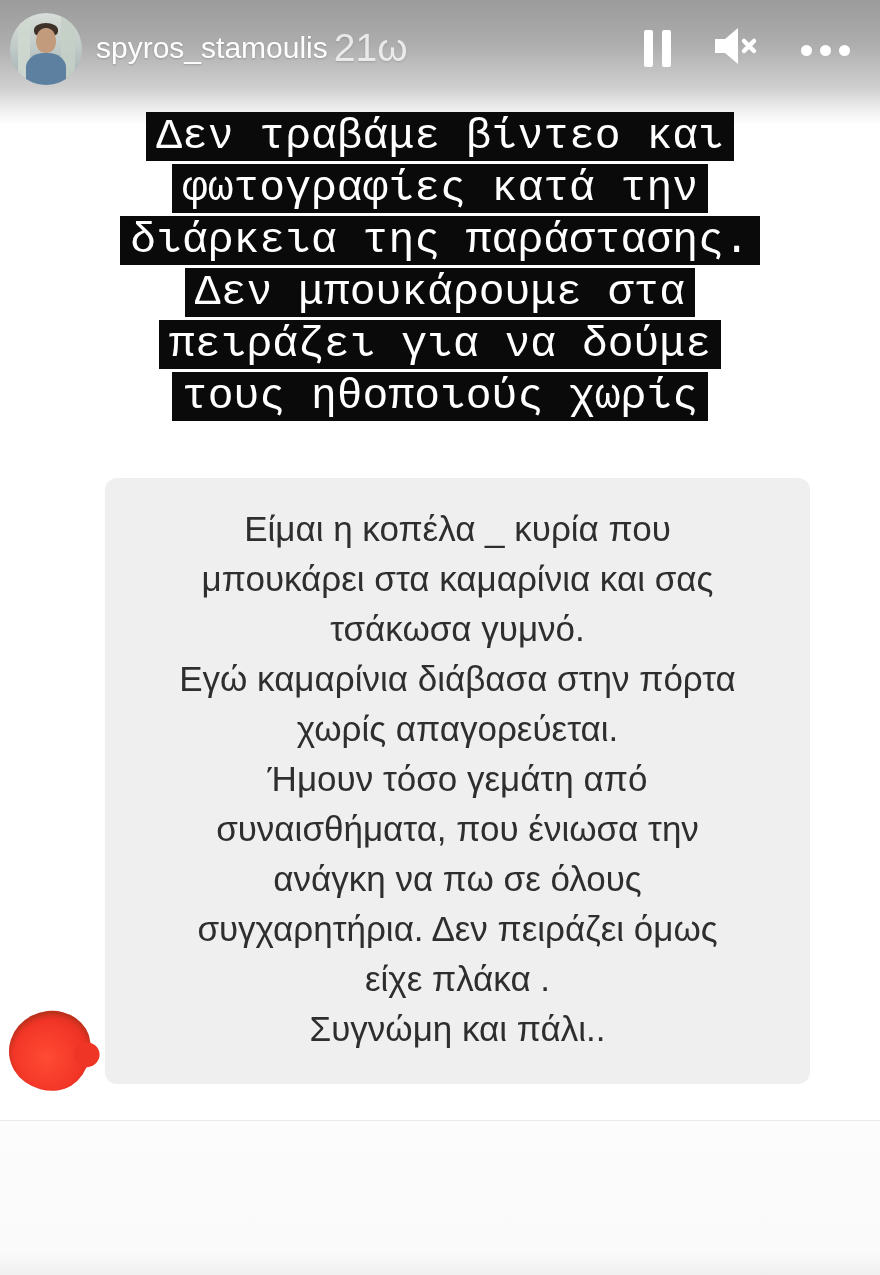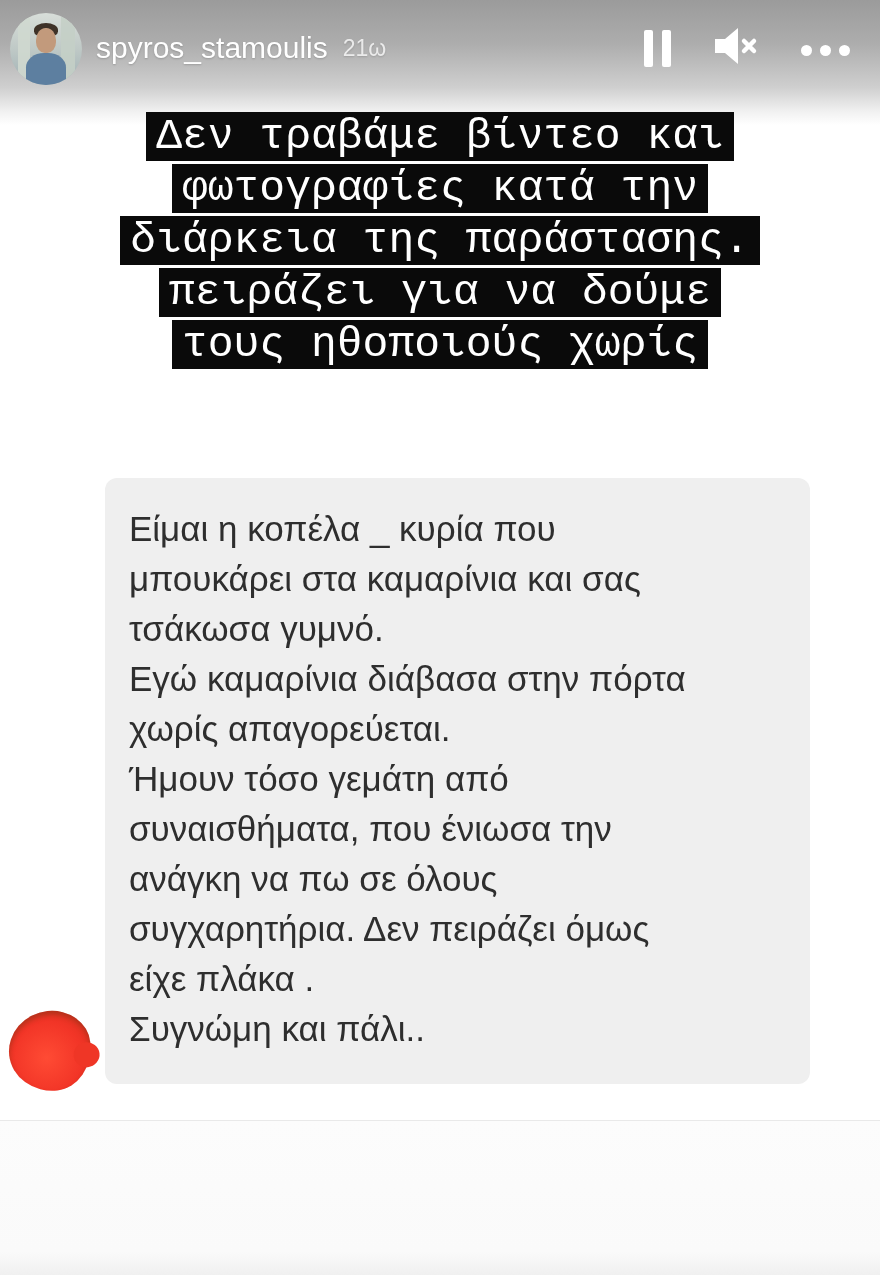--- a/index.html
+++ b/index.html
@@ -54,22 +54,22 @@
     position: absolute; left: 16px; top: 40px; width: 40px; height: 32px;
     background: #5d7fa0; border-radius: 45% 45% 0 0;
   }
   .username {
     margin-left: 14px;
     color: #ffffff; font-size: 30px; font-weight: 400;
     text-shadow: 0 1px 2px rgba(0,0,0,0.18);
     white-space: nowrap;
   }
   .timestamp {
-    margin-left: 15px;
-    color: rgba(255,255,255,0.78); font-size: 23px;
+    margin-left: 6px;
+    color: rgba(255,255,255,0.78); font-size: 39px;
     text-shadow: 0 1px 2px rgba(0,0,0,0.15);
   }
   .header-spacer { flex: 1; }
   .pause-button {
     display: flex; gap: 9px; align-items: center;
     margin-right: 40px; cursor: pointer;
   }
   .pause-bar { width: 9px; height: 37px; background: #ffffff; border-radius: 2px; }
   .mute-button { margin-right: 42px; cursor: pointer; display: flex; align-items: center; }
   .more-button { display: flex; gap: 8px; align-items: center; cursor: pointer; margin-top: 4px; }
@@ -94,20 +94,21 @@
   
   .reply-card {
     position: absolute; left: 105px; top: 478px; width: 705px;
     box-sizing: border-box;
     background: #efefef;
     border-radius: 12px;
     padding: 26px 24px 30px 24px;
     color: #2e2e2e;
     font-size: 35px; line-height: 50px;
     white-space: pre-wrap;
+    text-align: center;
   }
 
   
   .red-blob {
     position: absolute; left: 9px; top: 1011px; width: 82px; height: 80px;
     background: radial-gradient(circle at 45% 58%, #ff4b34 0%, #f23527 55%, #da2f1e 88%);
     border-radius: 52% 48% 46% 54% / 50% 44% 56% 50%;
     box-shadow: inset 0 4px 5px rgba(100,50,15,0.38);
     transform: rotate(-6deg);
   }
@@ -160,20 +161,21 @@
       <div class="dot"></div>
       <div class="dot"></div>
       <div class="dot"></div>
     </div>
   </div>
 
   <div class="story-text">
     <span class="story-line">Δεν τραβάμε βίντεο και</span>
     <span class="story-line">φωτογραφίες κατά την</span>
     <span class="story-line">διάρκεια της παράστασης.</span>
+    <span class="story-line">Δεν μπουκάρουμε στα</span>
     <span class="story-line">πειράζει για να δούμε</span>
     <span class="story-line">τους ηθοποιούς χωρίς</span>
   </div>
 
   <div class="reply-card">Είμαι η κοπέλα _ κυρία που
 μπουκάρει στα καμαρίνια και σας
 τσάκωσα γυμνό.
 Εγώ καμαρίνια διάβασα στην πόρτα
 χωρίς απαγορεύεται.
 Ήμουν τόσο γεμάτη από

